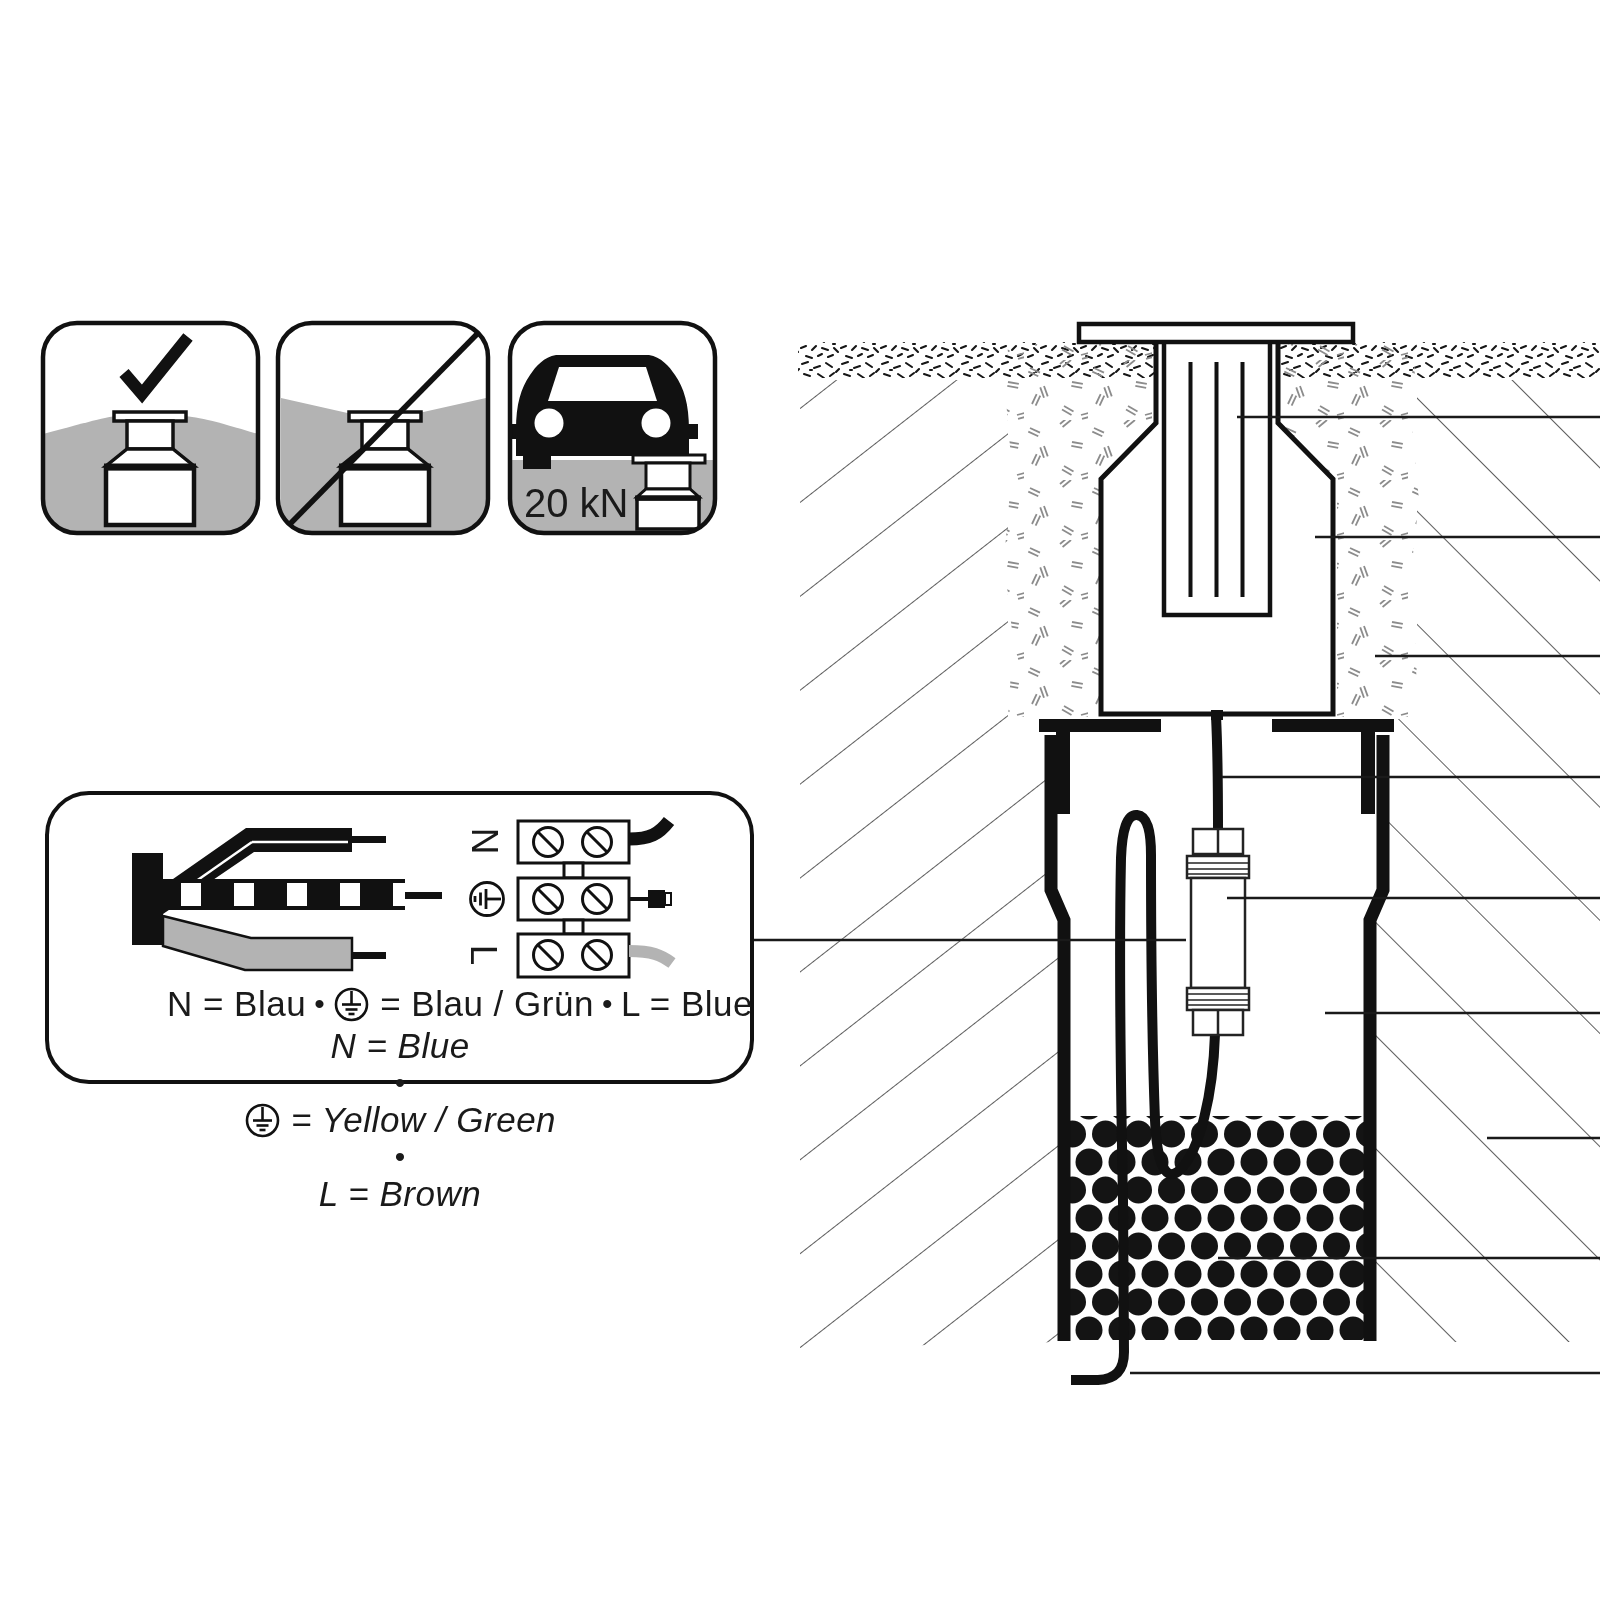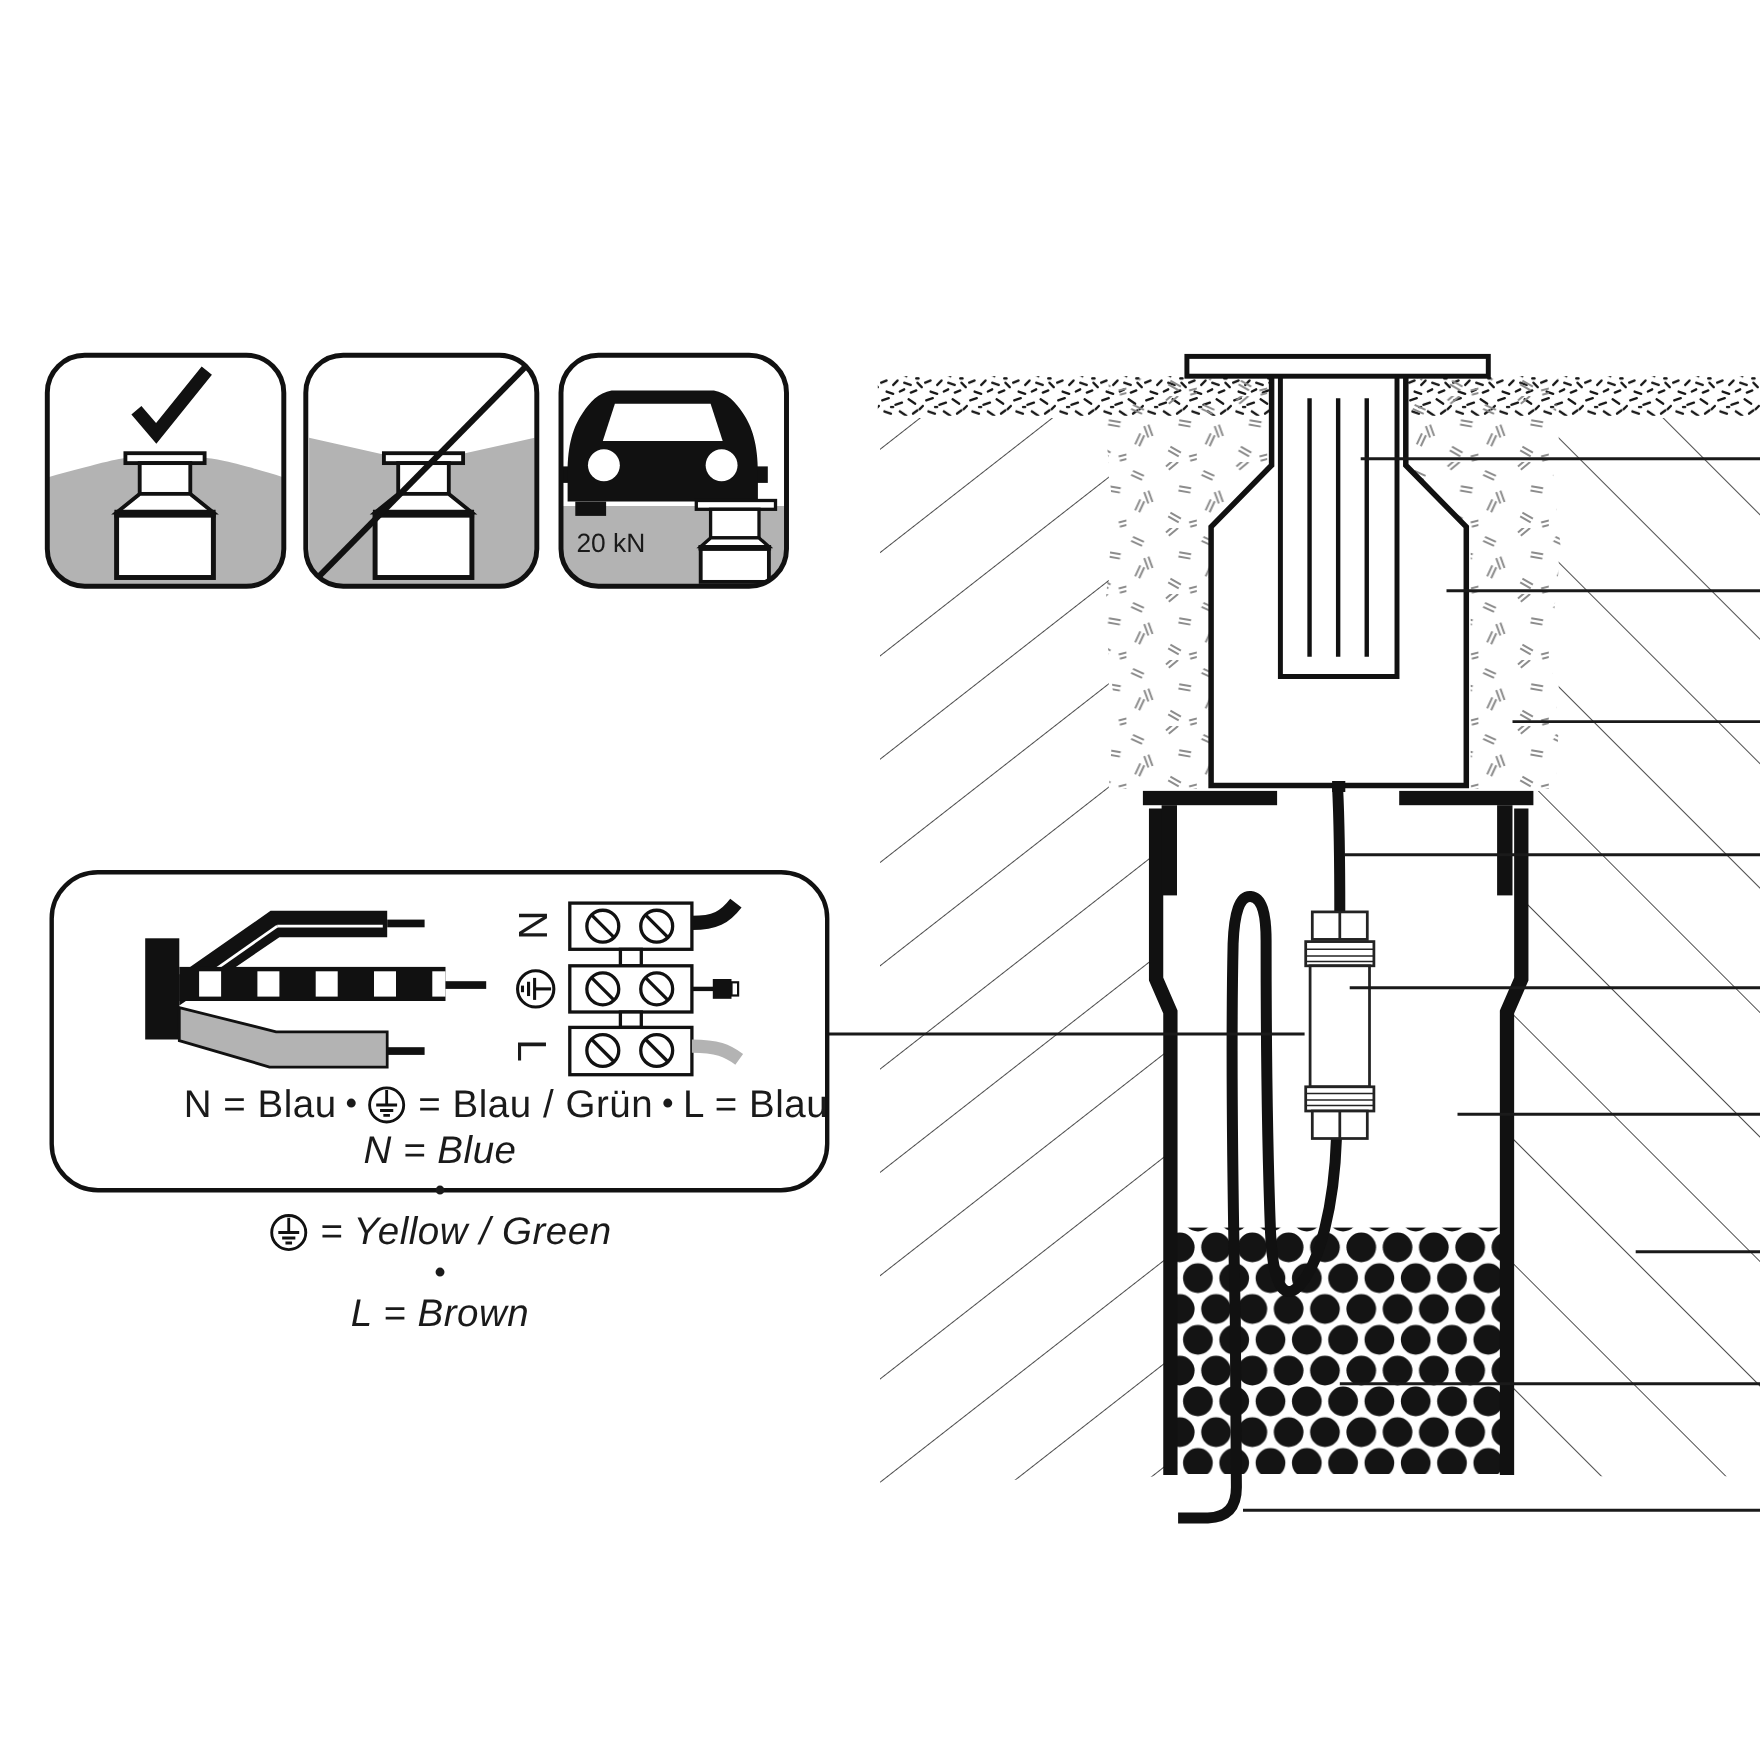--- a/index.html
+++ b/index.html
@@ -6,21 +6,21 @@
   #stage{position:relative;width:1600px;height:1600px;background:#fff;overflow:hidden;
          font-family:"Liberation Sans", sans-serif;color:#1a1a1a;}
   #art{position:absolute;left:0;top:0;}
   .txt{position:absolute;white-space:nowrap;color:#1a1a1a;}
   .legend-row{left:47px;width:706px;display:flex;justify-content:flex-end;align-items:center;
               font-size:35px;letter-spacing:.5px;}
   .legend-row .seg{display:inline-flex;align-items:center;gap:10px;}
   .legend-row .bullet{font-size:30px;padding:0 8px;}
   #legend-de{top:984px;}
   #legend-en{top:1026px;font-style:italic;flex-direction:column;}
-  #label-20kn{left:524px;top:481px;font-size:24px;}
+  #label-20kn{left:524px;top:481px;font-size:40px;}
   .term-label{width:44px;height:44px;display:flex;align-items:center;justify-content:center;
               font-size:37px;transform:rotate(90deg);}
   #term-n{left:462px;top:819px;}
   #term-l{left:461px;top:933px;}
   .earicon{display:inline-block;vertical-align:middle;}
 </style>
 </head>
 <body>
 
 <div id="stage">
@@ -288,21 +288,21 @@
         <circle cx="18.5" cy="18.5" r="15.5"></circle>
         <line x1="18.5" y1="5" x2="18.5" y2="18.5"></line>
         <line x1="9" y1="18.5" x2="28" y2="18.5"></line>
         <line x1="12.5" y1="23.5" x2="24.5" y2="23.5"></line>
         <line x1="15.5" y1="28" x2="21.5" y2="28"></line>
       </g>
     </svg>
     <span>= Blau / Grün</span>
   </span>
   <span class="bullet">•</span>
-  <span class="seg">L = Blau</span>
+  <span class="seg">L = Blue</span>
 </div>
 
 <div class="txt legend-row" id="legend-en">
   <span class="seg">N = Blue</span>
   <span class="bullet">•</span>
   <span class="seg">
     <svg class="earicon" width="37" height="37" viewBox="0 0 37 37">
       <g stroke="#111" stroke-width="2.6" fill="none">
         <circle cx="18.5" cy="18.5" r="15.5"></circle>
         <line x1="18.5" y1="5" x2="18.5" y2="18.5"></line>

